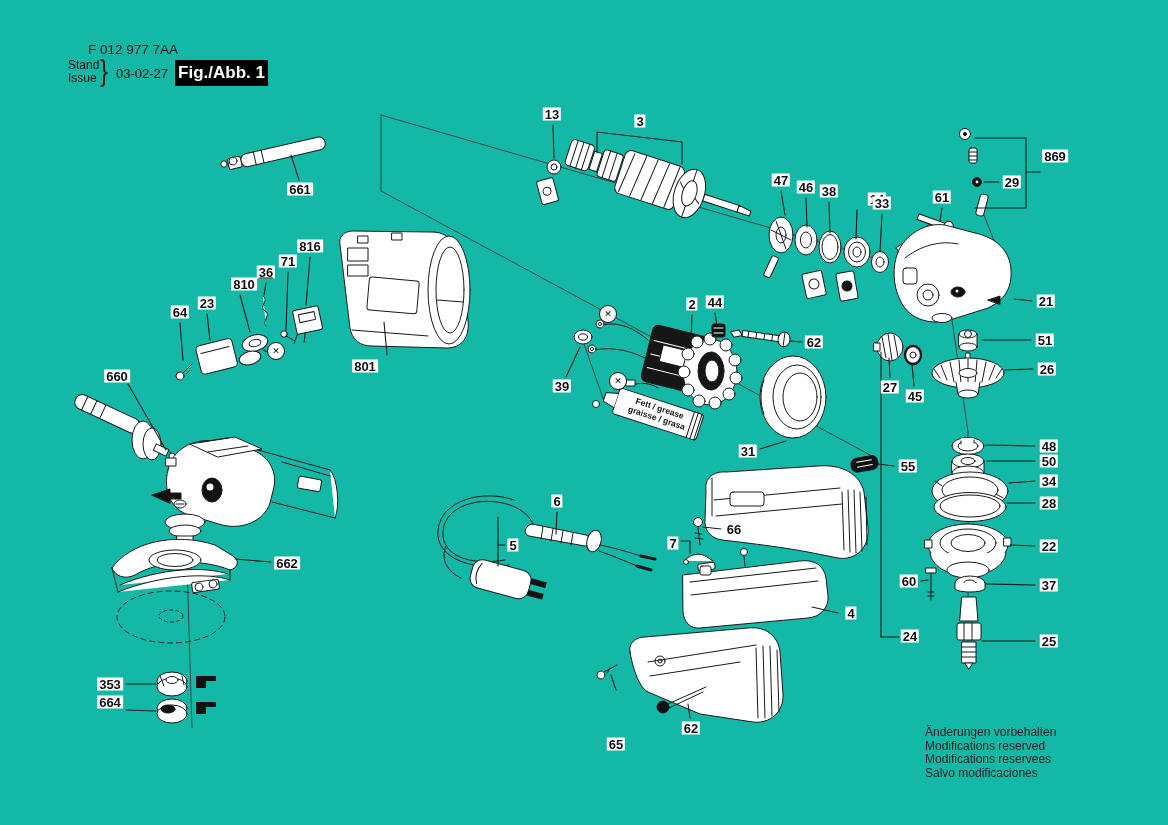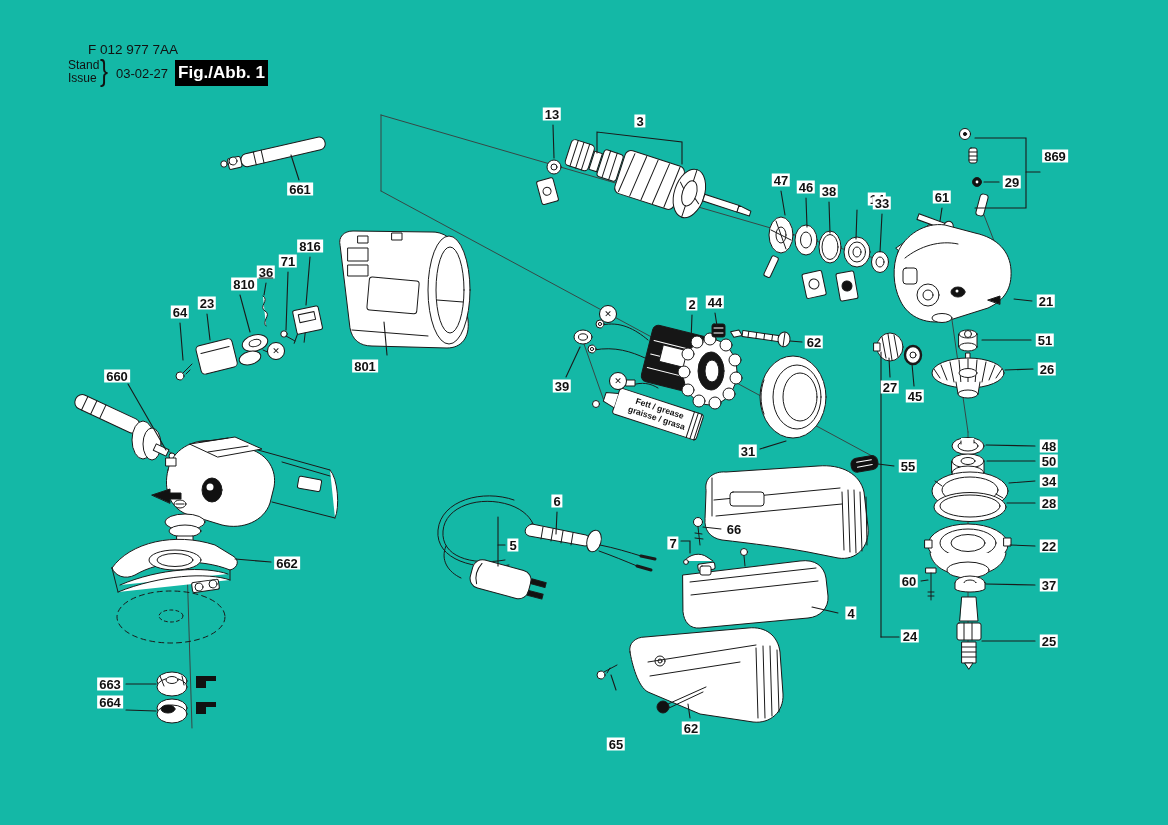--- a/index.html
+++ b/index.html
@@ -612,26 +612,32 @@
       <div class="part-label" style="left: 1049px; top: 585px;">37</div>
       <div class="part-label" style="left: 1049px; top: 641px;">25</div>
       <div class="part-label" style="left: 909px; top: 581px;">60</div>
       <div class="part-label" style="left: 910px; top: 636px;">24</div>
       <div class="part-label" style="left: 287px; top: 563px;">662</div>
       <div class="part-label" style="left: 557px; top: 501px;">6</div>
       <div class="part-label" style="left: 513px; top: 545px;">5</div>
       <div class="part-label" style="left: 734px; top: 529px;">66</div>
       <div class="part-label" style="left: 673px; top: 543px;">7</div>
       <div class="part-label" style="left: 851px; top: 613px;">4</div>
-      <div class="part-label" style="left: 110px; top: 684px;">663</div>
+      <div class="part-label" style="left: 110px; top: 684px;">353</div>
       <div class="part-label" style="left: 110px; top: 702px;">664</div>
       <div class="part-label" style="left: 616px; top: 700px; margin-top: 44px;">65</div>
       <div class="part-label" style="left: 691px; top: 728px;">62</div>
     </div>
 
   <div id="symbols">
       <div class="cx" style="left: 608px; top: 314px;">✕</div>
       <div class="cx" style="left: 618px; top: 381px;">✕</div>
       <div class="cx" style="left: 276px; top: 351px;">✕</div>
     </div>
 
+  <div id="notes">
+      <div>Änderungen vorbehalten</div>
+      <div>Modifications reserved</div>
+      <div>Modifications reservees</div>
+      <div>Salvo modificaciones</div>
+    </div>
 
 </div>
 
 </body></html>

